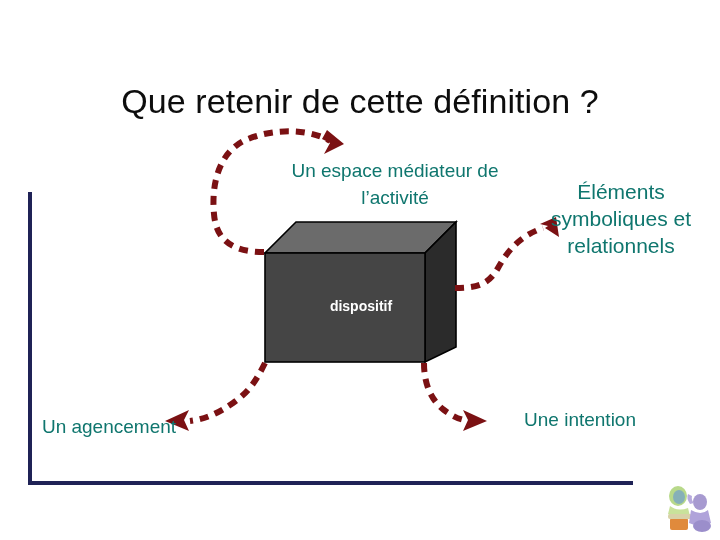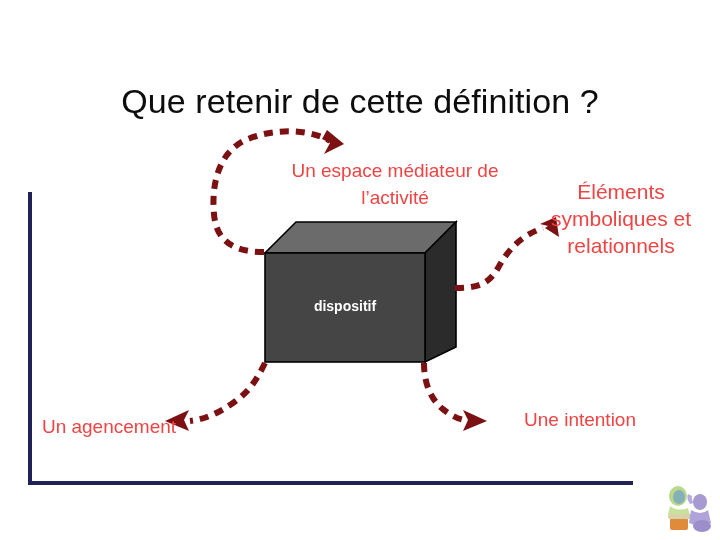--- a/index.html
+++ b/index.html
@@ -60,32 +60,32 @@
     width: 720px;
     height: 540px;
     pointer-events: none;
   }
 
   
   #cube-label {
     position: absolute;
     left: 265px;
     top: 298px;
-    width: 160px;
+    width: 192px;
     text-align: center;
     color: #ffffff;
     font-size: 14px;
     font-weight: bold;
     font-family: "Liberation Sans", sans-serif;
   }
 
   
   .callout {
     position: absolute;
-    color: #ef4444;
+    color: #0f766e;
     font-family: "Liberation Sans", sans-serif;
     text-align: center;
   }
   #callout-top {
     left: 248px;
     top: 157px;
     width: 294px;
     font-size: 19px;
     line-height: 27px;
   }

